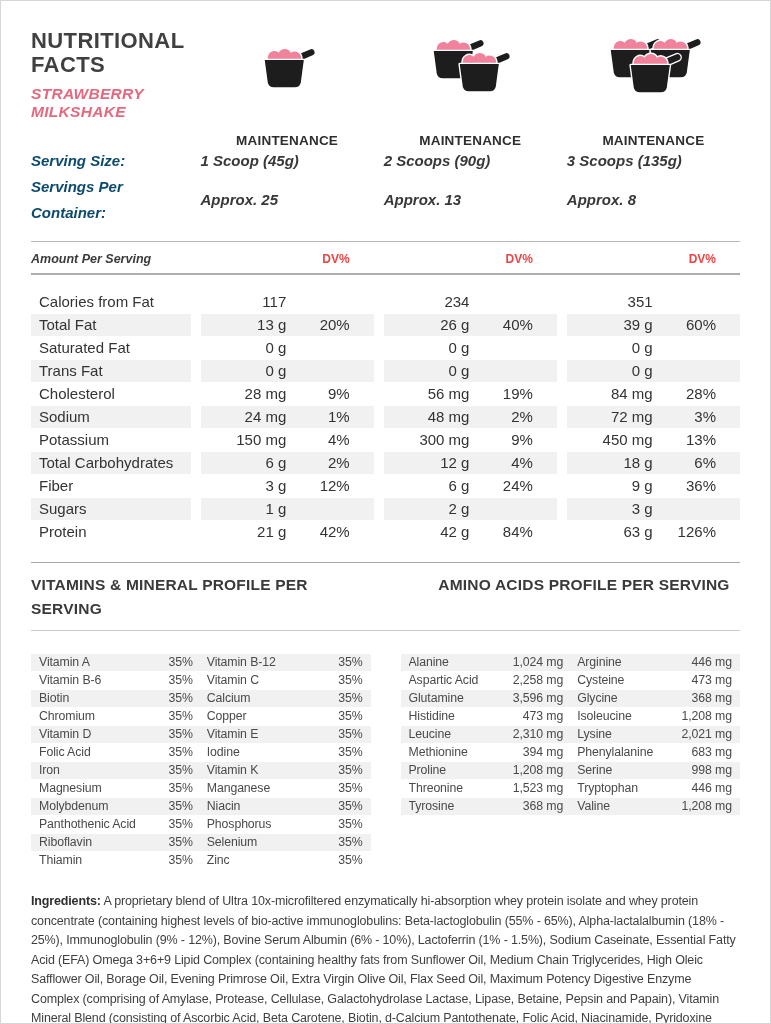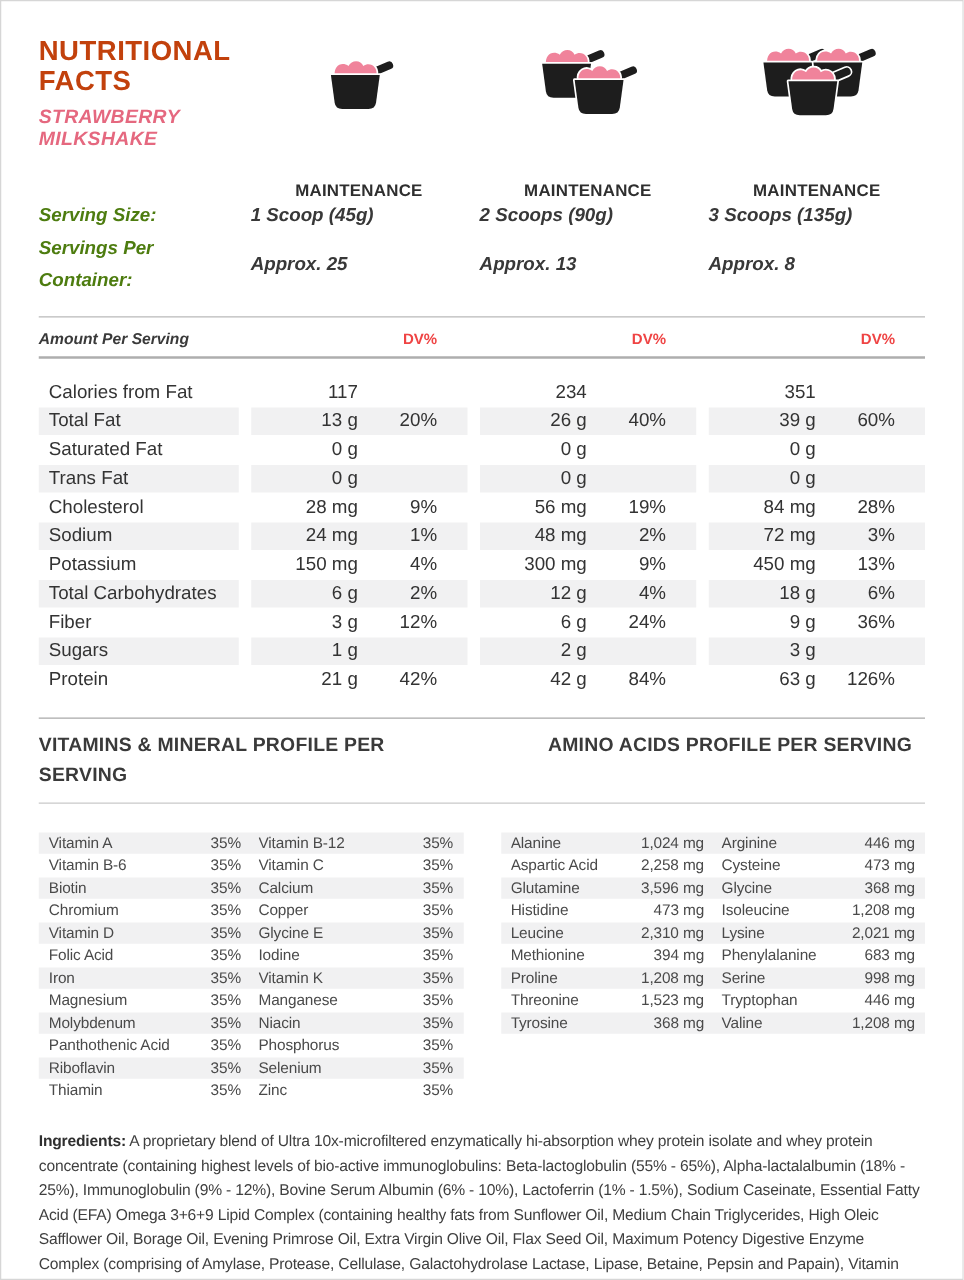--- a/index.html
+++ b/index.html
@@ -4,31 +4,31 @@
 <style>
   * { box-sizing: border-box; margin: 0; padding: 0; }
   html,body { background:#fff; }
   body { width:771px; height:1024px; font-family:"Liberation Sans", sans-serif; color:#343434; }
   .page { width:771px; height:1024px; background:#fff; border:1px solid #d6d6d6; overflow:hidden; padding-top:24px; }
 
   
   .g4 { display:grid; grid-template-columns: 22.5% 1fr 1fr 1fr; column-gap:10px; padding:0 30px; align-items:center; }
 
   
-  .brand h1 { font-size:22px; font-weight:bold; letter-spacing:.4px; color:#c2410c; line-height:1.1; margin-top:4px; }
+  .brand h1 { font-size:22px; font-weight:bold; letter-spacing:.4px; color:#404040; line-height:1.1; margin-top:4px; }
   .flavor { margin-top:8px; font-size:15.5px; font-weight:bold; font-style:italic; letter-spacing:.3px; }
 
   .icon-cell { position:relative; height:58px; margin-top:-12px; }
   .scoops { position:absolute; inset:0; }
   .scoop { position:absolute; width:60px; height:46px; transform:translate(-50%,-50%); }
 
-  .tier-row { margin-top:24px; }
+  .tier-row { margin-top:12px; }
   .tier { text-align:center; font-size:13.5px; font-weight:bold; letter-spacing:.2px; color:#2e2e2e; }
   .serve-row { line-height:26px; font-size:15px; font-style:italic; }
-  .slabel { font-weight:bold; color:#4d7c0f; }
+  .slabel { font-weight:bold; color:#0c4a6e; }
   .sval { text-align:left; font-weight:bold; color:#383838; }
 
   .rule { border:0; margin:0 30px; }
   .rule-1 { border-top:1.5px solid #b9b9b9; margin-top:15px; }
   .rule-2 { border-top:2px solid #aeaeae; margin-top:7px; }
   .rule-3 { border-top:1.5px solid #a9a9a9; margin-top:19px; }
   .rule-4 { border-top:1px solid #c9c9c9; margin-top:9px; }
 
   .amount-head { margin-top:10px; }
   .alabel { font-size:12.5px; font-weight:bold; font-style:italic; color:#3a3a3a; }
@@ -364,21 +364,21 @@
         </div>
         <div class="prow vrow">
           <span class="pname">Chromium</span>
           <span class="pval">35%</span>
           <span class="pname">Copper</span>
           <span class="pval">35%</span>
         </div>
         <div class="prow vrow stripe">
           <span class="pname">Vitamin D</span>
           <span class="pval">35%</span>
-          <span class="pname">Glycine E</span>
+          <span class="pname">Vitamin E</span>
           <span class="pval">35%</span>
         </div>
         <div class="prow vrow">
           <span class="pname">Folic Acid</span>
           <span class="pval">35%</span>
           <span class="pname">Iodine</span>
           <span class="pval">35%</span>
         </div>
         <div class="prow vrow stripe">
           <span class="pname">Iron</span>

